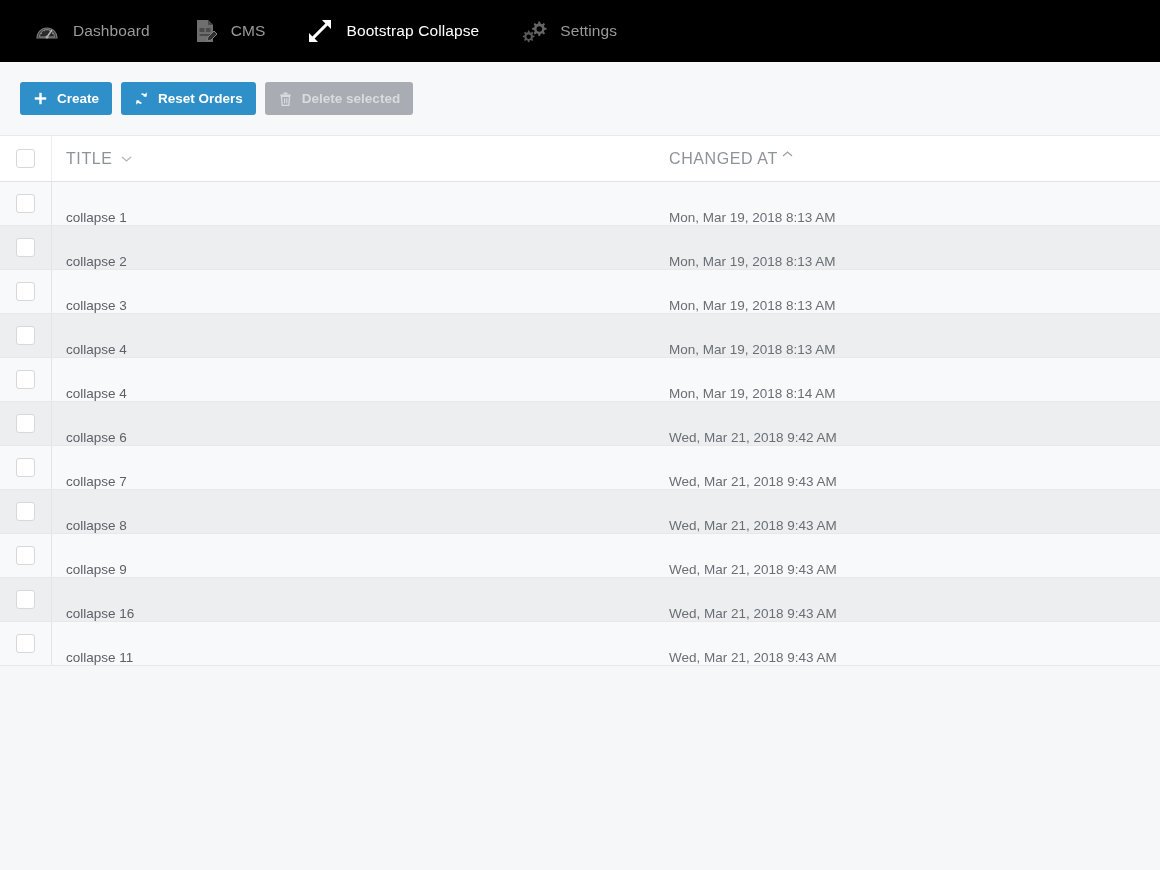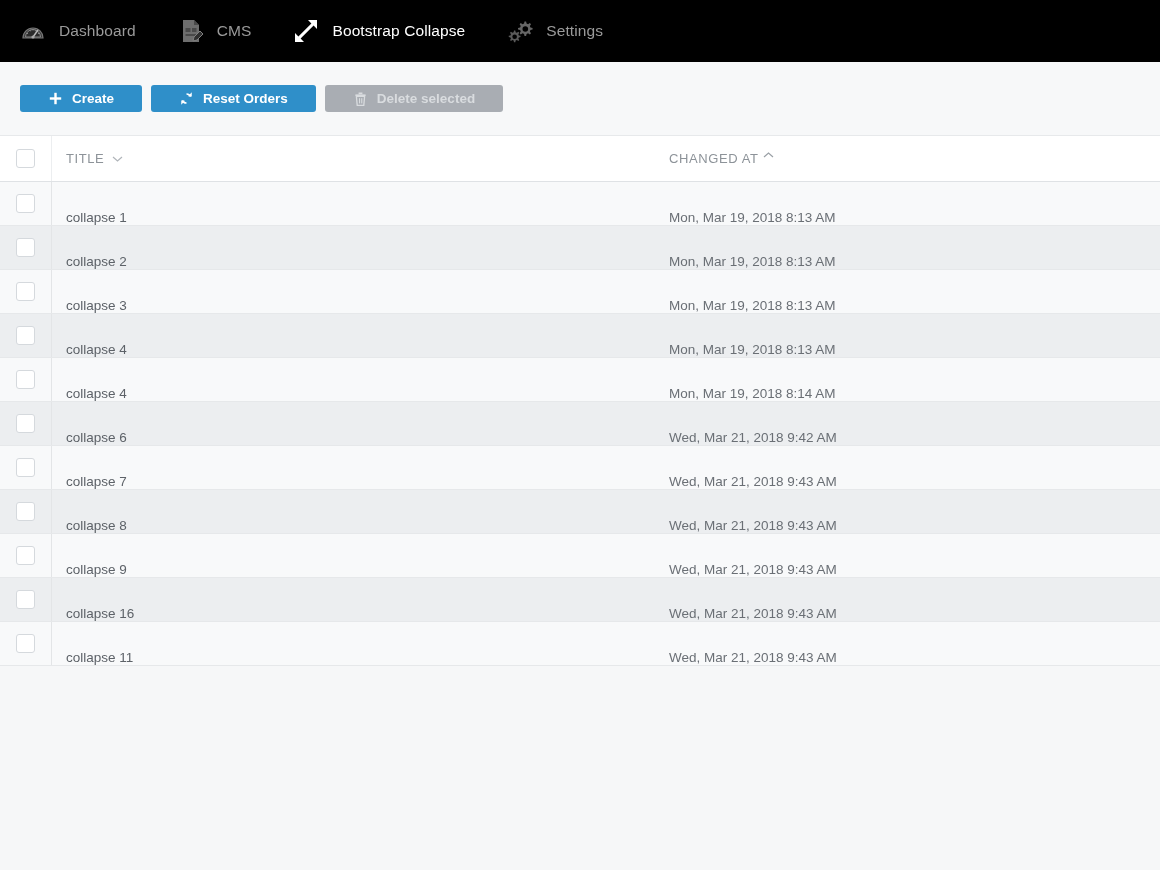--- a/index.html
+++ b/index.html
@@ -11,21 +11,21 @@
     font-family: "Liberation Sans", sans-serif;
     -webkit-font-smoothing: antialiased;
   }
 
   
   .topnav {
     height: 62px;
     background: #000000;
     display: flex;
     align-items: center;
-    padding-left: 16px;
+    padding-left: 30px;
   }
   .nav-item {
     display: flex;
     align-items: center;
     height: 62px;
     padding: 0 12px 0 2px;
     margin-right: 26px;
     cursor: pointer;
     user-select: none;
   }
@@ -53,27 +53,27 @@
   .toolbar {
     height: 74px;
     background: #f7f8f9;
     display: flex;
     align-items: center;
     padding-left: 20px;
     gap: 9px;
     border-bottom: 1px solid #e7e9eb;
   }
   .btn {
-    height: 27px;
+    height: 33px;
     border: none;
     border-radius: 3px;
     display: inline-flex;
     align-items: center;
     gap: 9px;
-    padding: 0 28px;
+    padding: 0 13px;
     font-size: 13.5px;
     font-weight: bold;
     font-family: "Liberation Sans", sans-serif;
     color: #ffffff;
     cursor: pointer;
     white-space: nowrap;
   }
   .btn-primary { background: #2f8fc9; }
   .btn-disabled {
     background: #a9adb3;
@@ -126,21 +126,21 @@
     cursor: pointer;
   }
   .th-changed {
     flex: 1;
     display: flex;
     align-items: flex-start;
     gap: 4px;
     cursor: pointer;
   }
   .th-label {
-    font-size: 13px;
+    font-size: 16px;
     color: #8d9399;
     letter-spacing: .6px;
   }
   .chev { display: inline-flex; align-items: center; }
 
   .row {
     height: 44px;
     display: flex;
     align-items: flex-end;
     border-bottom: 1px solid #e6e8ea;

